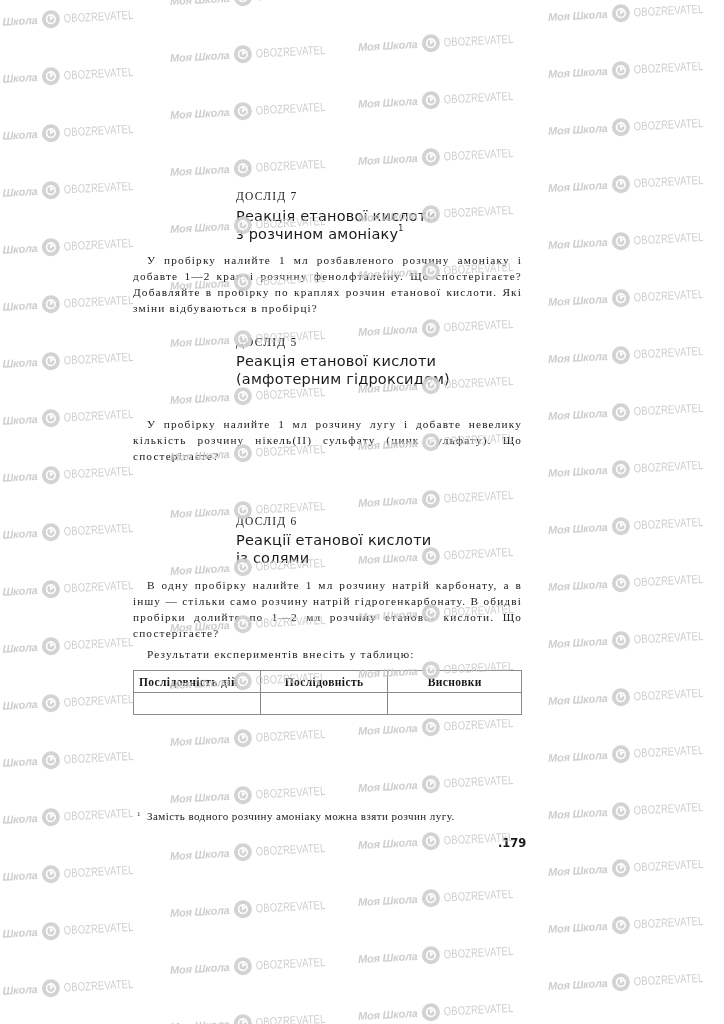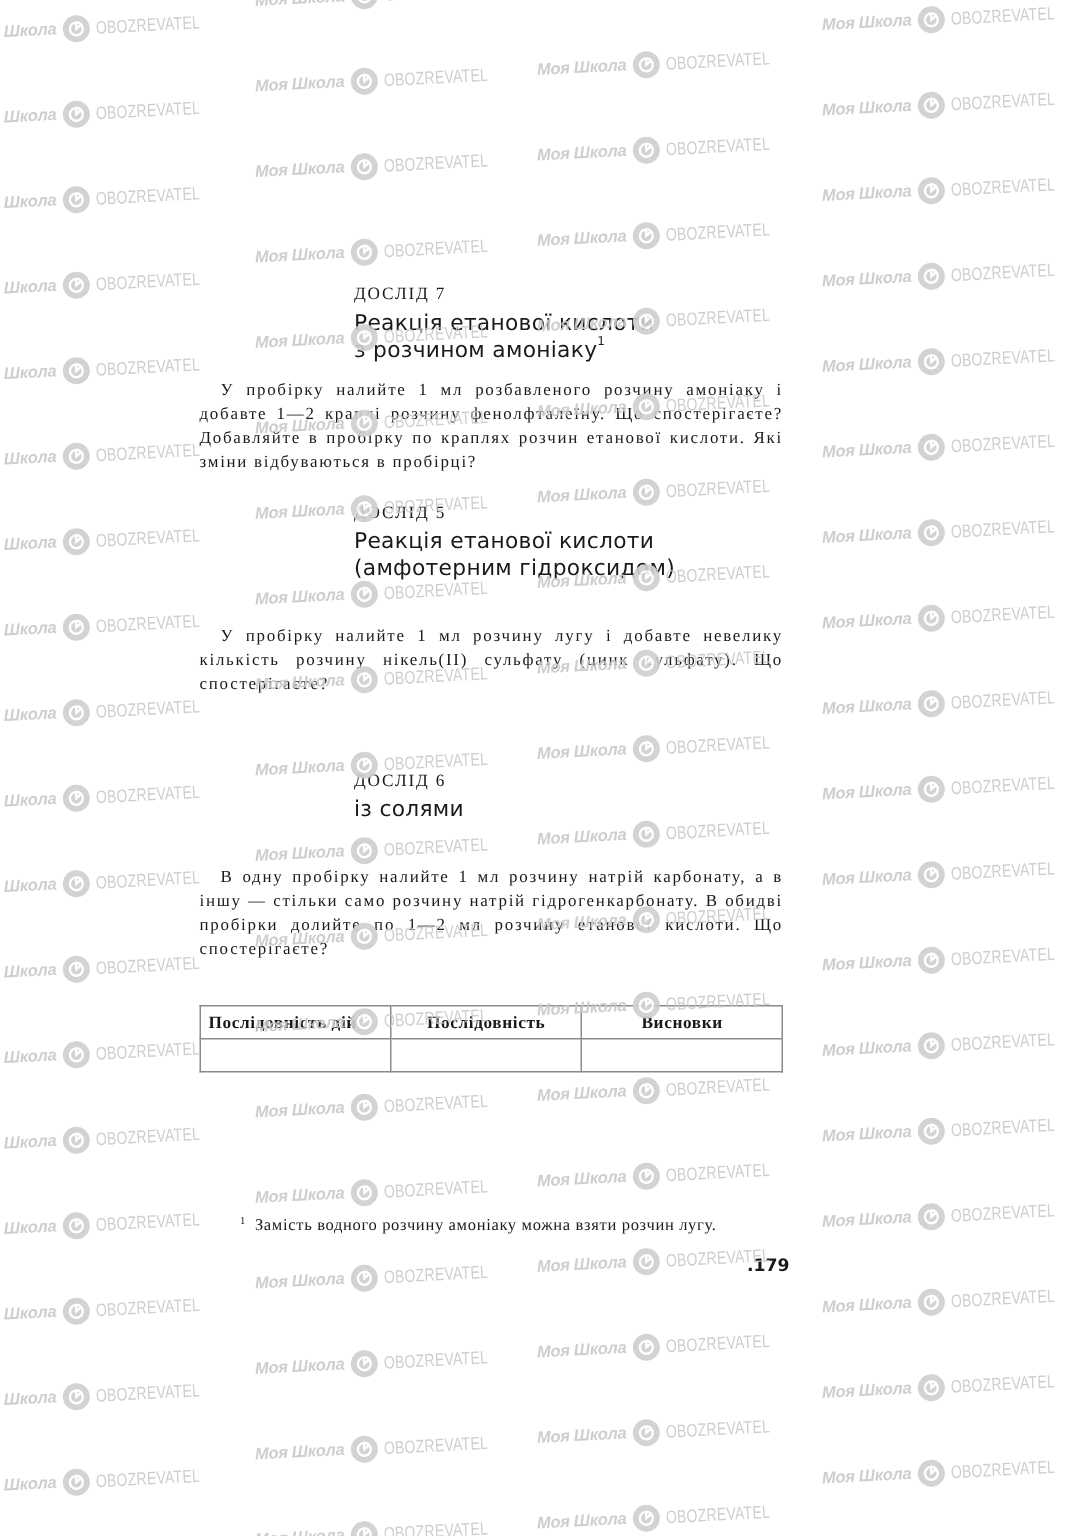--- a/index.html
+++ b/index.html
@@ -129,21 +129,21 @@
     .results-table tr.row-equation td {
       height: 34px;
       font-size: 11px;
       line-height: 12px;
       letter-spacing: 1px;
       vertical-align: middle;
     }
 
     .footnote {
       position: absolute;
-      left: 160px;
+      left: 137px;
       top: 810px;
       font-family: "Liberation Serif", "DejaVu Serif", serif;
       font-size: 11px;
       letter-spacing: 0.45px;
       color: #1a1a1a;
     }
     .footnote sup {
       font-size: 7px;
       margin-right: 6px;
       vertical-align: 4px;
@@ -172,23 +172,25 @@
 
   <div class="section-label" style="top:336px;">ДОСЛІД 5</div>
   <div class="section-title" style="top:352px;">
     <div>Реакція етанової кислоти</div>
     <div>(амфотерним гідроксидом)</div>
   </div>
   <div class="para" style="top:416px;"><span class="ind"></span><span>У пробірку налийте 1 мл розчину лугу і добавте невелику кількість розчину нікель(II) сульфату (цинк сульфату). Що спостерігаєте?</span></div>
 
   <div class="section-label" style="top:515px;">ДОСЛІД 6</div>
   <div class="section-title" style="top:531px;">
+    <div>Реакції етанової кислоти</div>
     <div>із солями</div>
   </div>
   <div class="para" style="top:577px;"><span class="ind"></span><span>В одну пробірку налийте 1 мл розчину натрій карбонату, а в іншу — стільки само розчину натрій гідрогенкарбонату. В обидві пробірки долийте по 1—2 мл розчину етанової кислоти. Що спостерігаєте?</span></div>
+  <div class="para" style="top:646px;"><span class="ind"></span><span>Результати експериментів внесіть у таблицю:</span></div>
 
   <table class="results-table">
     <colgroup>
       <col style="width:127px">
       <col style="width:128px">
       <col style="width:134px">
     </colgroup>
     <tbody>
         <tr>
       <th>Послідовність дій</th>

